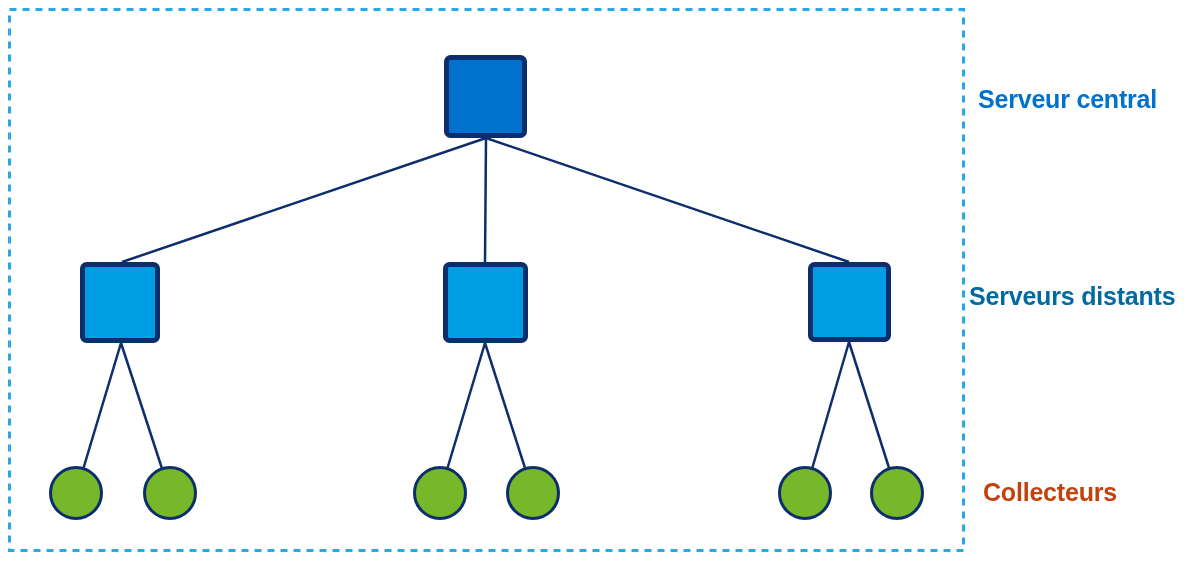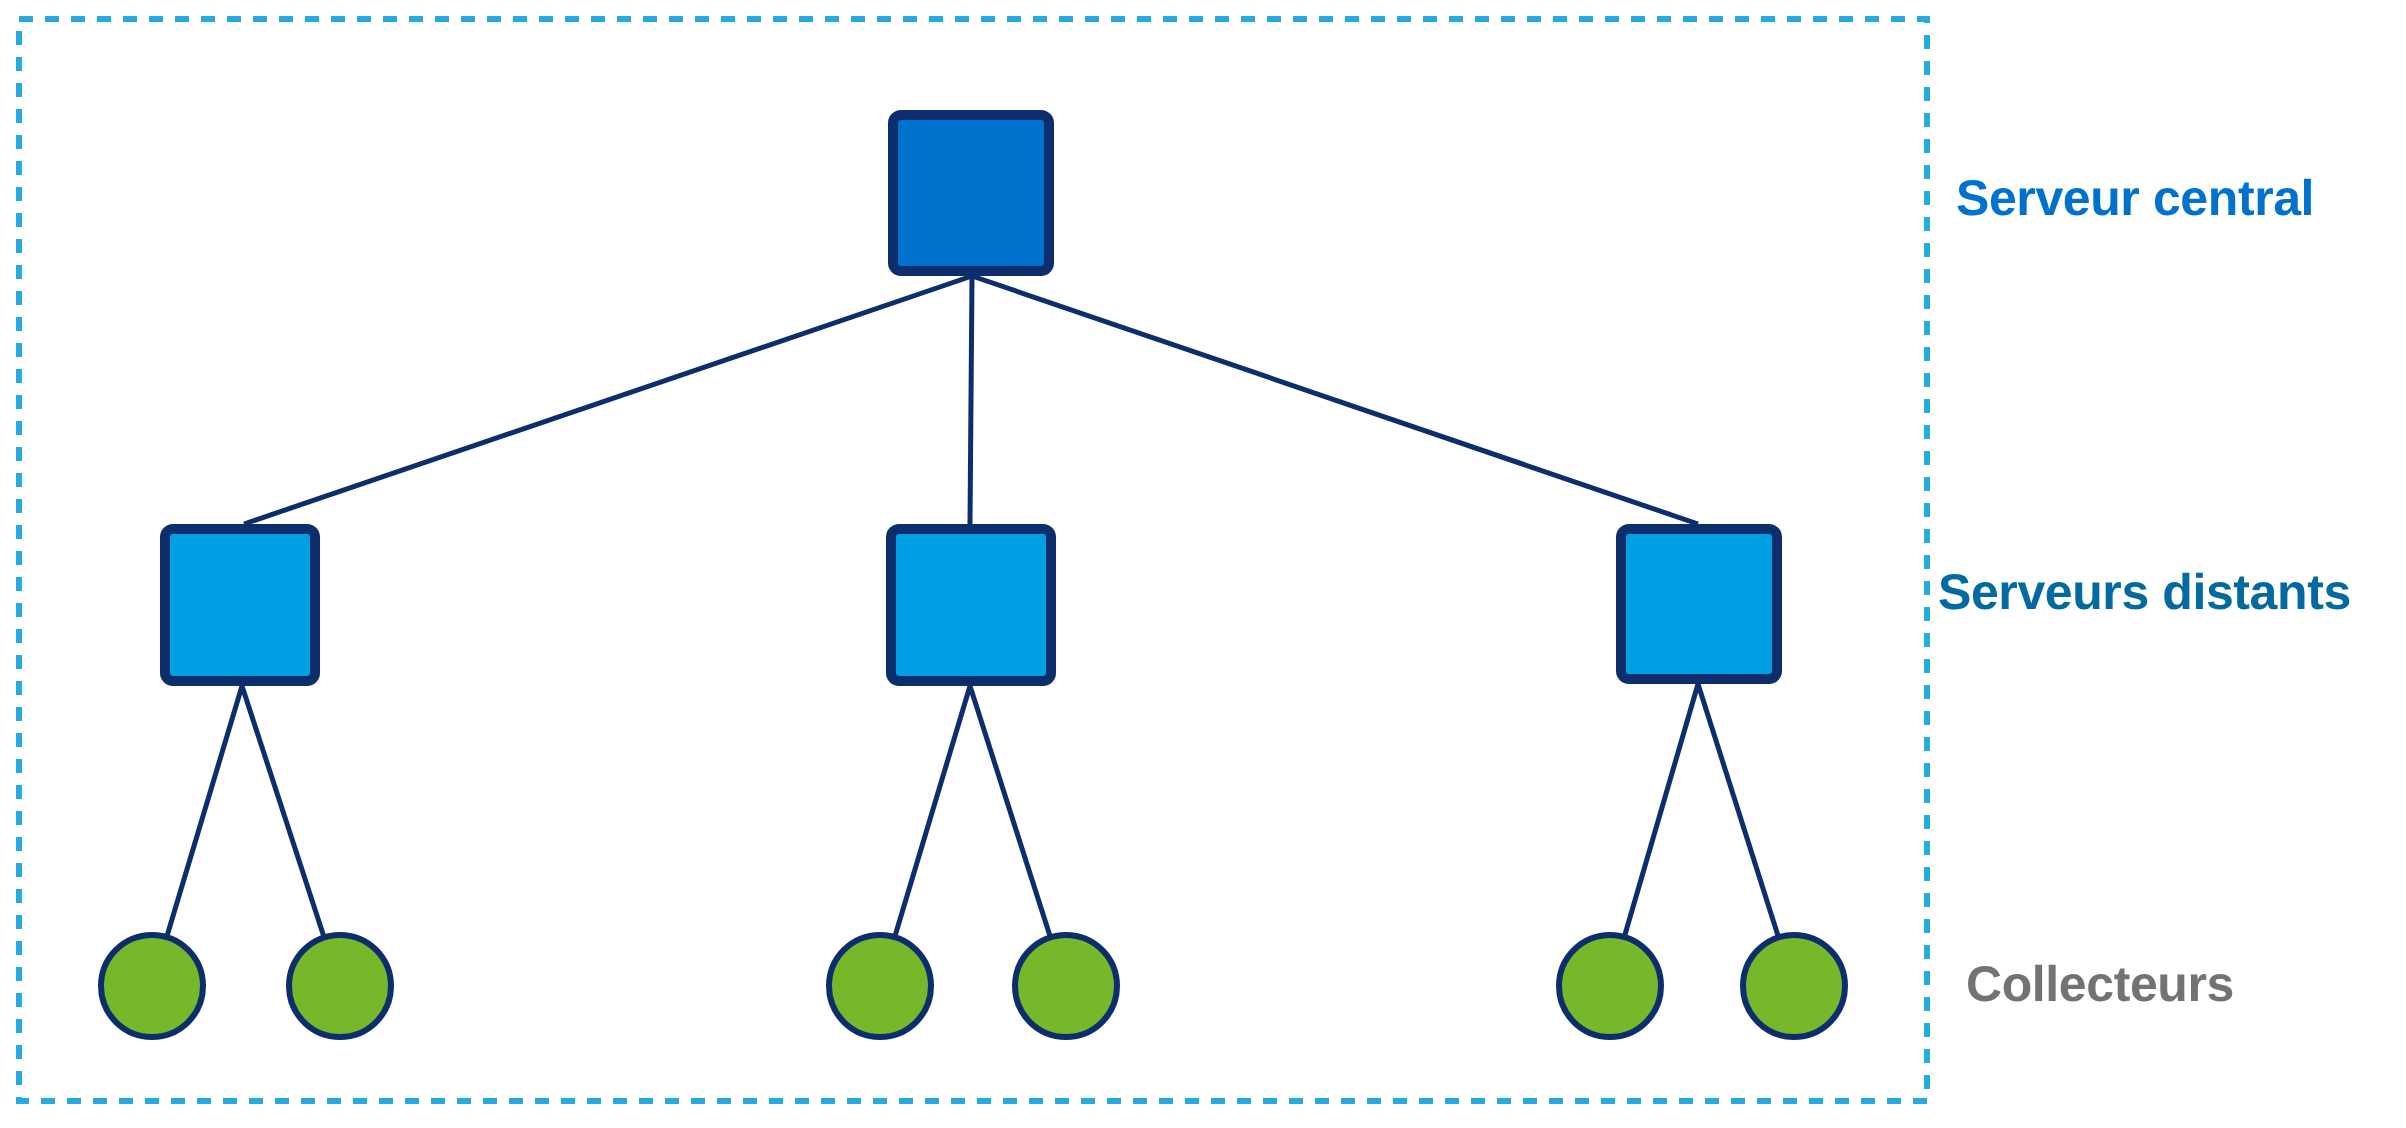--- a/index.html
+++ b/index.html
@@ -48,14 +48,14 @@
       <rect x="810.5" y="264.5" width="78" height="75" rx="4" fill="#009FE3" stroke="#0D2E6C" stroke-width="5"></rect>
       <circle cx="76" cy="493" r="25.5" fill="#76B82A" stroke="#0D2E6C" stroke-width="3"></circle>
       <circle cx="170" cy="493" r="25.5" fill="#76B82A" stroke="#0D2E6C" stroke-width="3"></circle>
       <circle cx="440" cy="493" r="25.5" fill="#76B82A" stroke="#0D2E6C" stroke-width="3"></circle>
       <circle cx="533" cy="493" r="25.5" fill="#76B82A" stroke="#0D2E6C" stroke-width="3"></circle>
       <circle cx="805" cy="493" r="25.5" fill="#76B82A" stroke="#0D2E6C" stroke-width="3"></circle>
       <circle cx="897" cy="493" r="25.5" fill="#76B82A" stroke="#0D2E6C" stroke-width="3"></circle>
     </svg>
   <div class="tier-label" style="left: 978px; top: 101px; color: rgb(0, 114, 206);">Serveur central</div>
   <div class="tier-label" style="left: 969px; top: 298px; color: #0369a1;">Serveurs distants</div>
-  <div class="tier-label" style="left: 983px; top: 494px; color: #737373;">Collecteurs</div>
+  <div class="tier-label" style="left: 983px; top: 494px; color: #c2410c;">Collecteurs</div>
 </div>
 
 </body></html>

